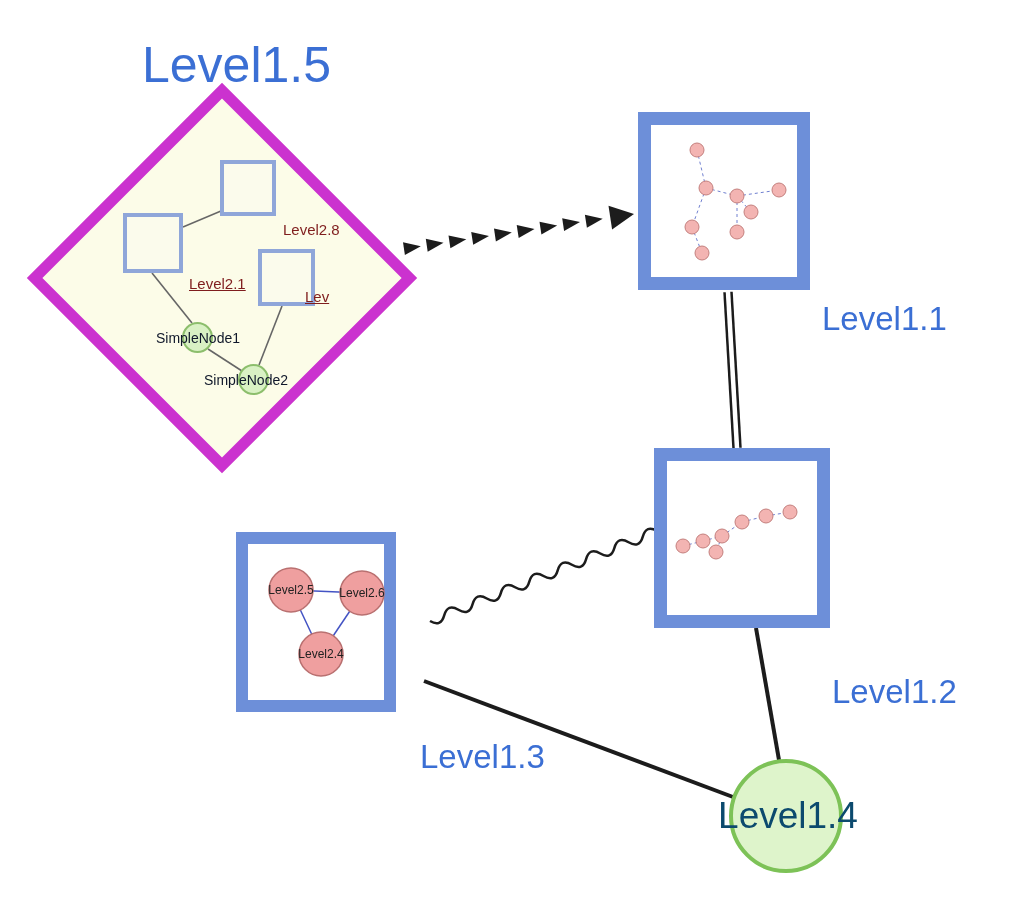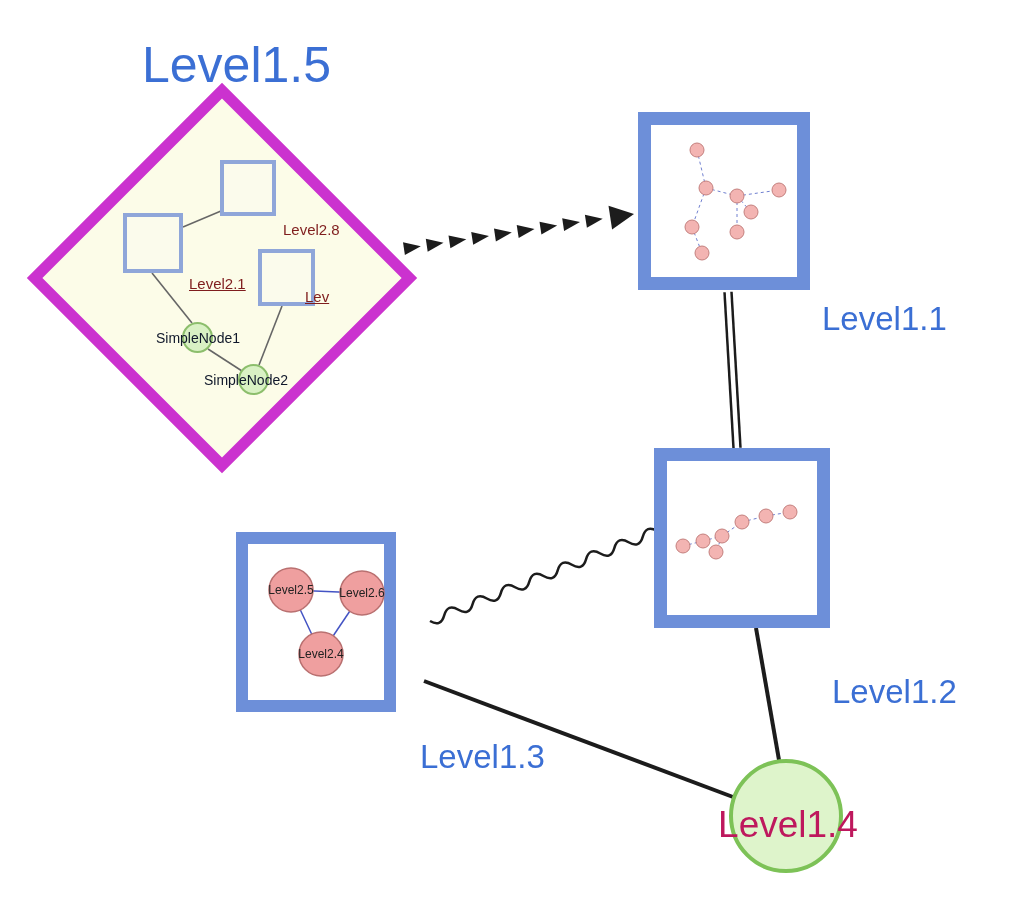--- a/index.html
+++ b/index.html
@@ -35,21 +35,21 @@
   .blue-box svg{display:block;}
 
   #circle14{position:absolute;left:729px;top:759px;width:114px;height:114px;border-radius:50%;
             background:#def4cb;border:4px solid #7dc257;box-sizing:border-box;}
 
   .big-label{position:absolute;font-size:33px;color:#3b6fd4;white-space:nowrap;}
   #label15{left:142px;top:36px;font-size:50px;}
   #label11{left:822px;top:300px;}
   #label12{left:832px;top:637px;margin-top:36px;}
   #label13{left:420px;top:738px;}
-  #label14{left:788px;top:816px;transform:translate(-50%,-50%);font-size:37px;color:#be185d;margin-top:9px;}
+  #label14{left:788px;top:816px;transform:translate(-50%,-50%);font-size:37px;color:#0c4a6e;}
 </style>
 </head>
 <body>
 
 <div class="canvas">
 
   <div id="diamond15"></div>
 
   <svg id="edges-layer" width="1026" height="900">
       <line x1="183" y1="227" x2="221" y2="211" stroke="#666666" stroke-width="1.6"></line>

